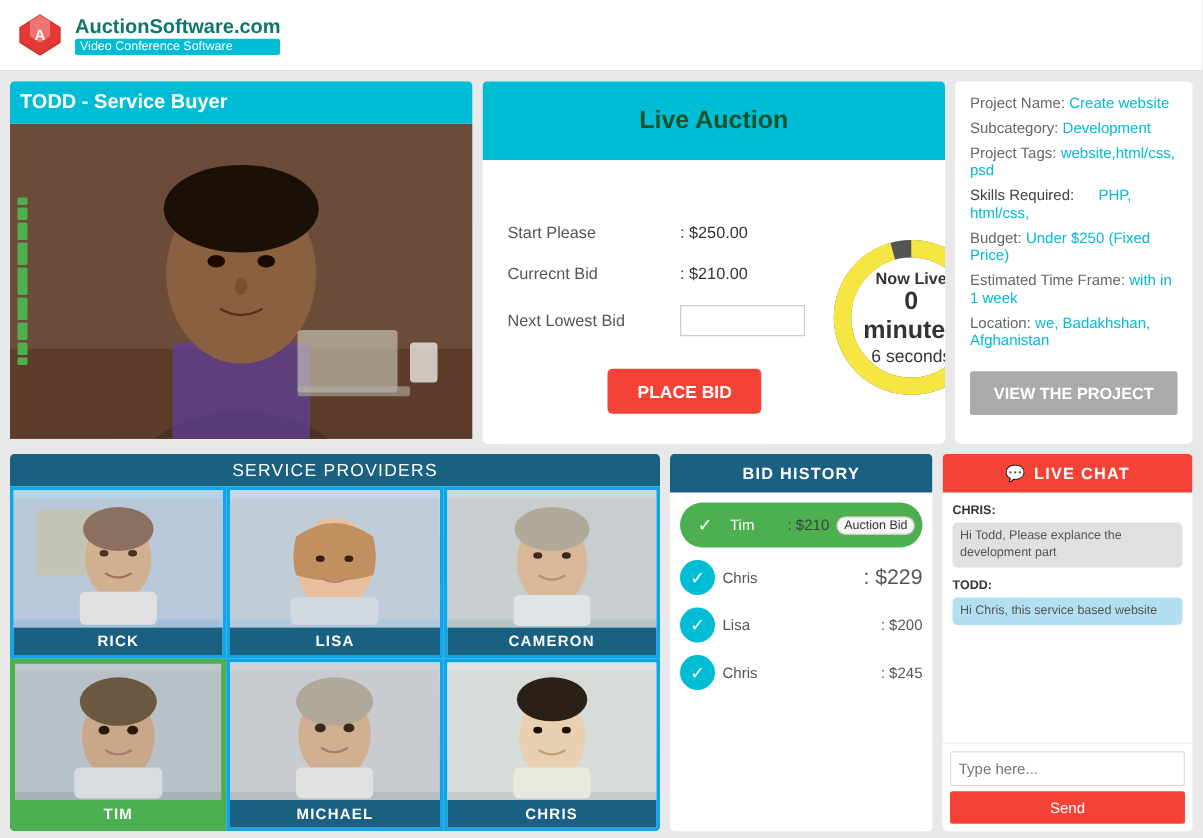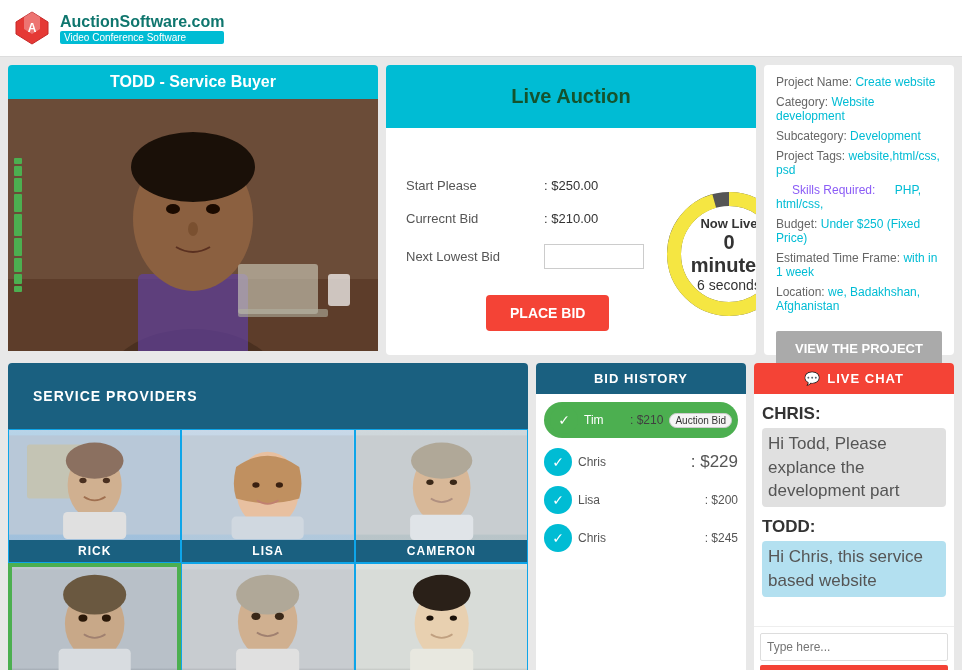--- a/index.html
+++ b/index.html
@@ -14,21 +14,21 @@
     .logo-subtitle { background: #00bcd4; color: white; font-size: 10px; padding: 1px 4px; border-radius: 2px; }
 
     
     .main { padding: 8px; display: flex; flex-direction: column; gap: 8px; }
 
     
     .top-row { display: flex; gap: 8px; height: 290px; }
 
     
     .video-panel { width: 370px; flex-shrink: 0; border-radius: 4px; overflow: hidden; position: relative; }
-    .video-header { background: #00bcd4; color: white; text-align: center; padding: 8px; font-size: 16px; font-weight: bold; }
+    .video-header { background: #00bcd4; color: white; text-align: left; padding: 8px; font-size: 16px; font-weight: bold; }
     .video-content { background: #555; height: calc(100% - 38px); position: relative; overflow: hidden; }
     .person-placeholder { width: 100%; height: 100%; background: linear-gradient(135deg, #8B4513 0%, #654321 30%, #3d2b1f 100%); display: flex; align-items: flex-end; justify-content: flex-start; }
     .volume-bar { position: absolute; left: 6px; top: 50%; transform: translateY(-50%); display: flex; flex-direction: column; gap: 2px; }
     .v-bar { width: 8px; background: #4CAF50; border-radius: 1px; }
 
     
     .auction-panel { flex: 1; background: white; border-radius: 4px; overflow: hidden; }
     .auction-header { background: #00bcd4; color: #14532d; text-align: center; padding: 20px; font-size: 20px; font-weight: bold; }
     .auction-body { display: flex; padding: 20px; gap: 20px; align-items: center; height: calc(100% - 38px); }
     .auction-fields { flex: 1; }
@@ -51,23 +51,23 @@
     .info-panel { width: 190px; flex-shrink: 0; background: white; border-radius: 4px; padding: 10px 12px; }
     .info-row { margin-bottom: 6px; font-size: 12px; color: #666; }
     .info-row span { color: #00bcd4; }
     .view-project-btn { background: #aaa; color: white; border: none; width: 100%; padding: 10px; font-size: 13px; font-weight: bold; cursor: pointer; border-radius: 2px; margin-top: 12px; }
 
     
     .bottom-row { display: flex; gap: 8px; }
 
     
     .providers-panel { flex: 1; background: white; border-radius: 4px; overflow: hidden; }
-    .providers-header { background: #1a6080; color: white; text-align: left; padding: 25px; font-size: 14px; font-weight: bold; letter-spacing: 1px; }
+    .providers-header { background: #1a6080; color: white; text-align: center; padding: 5px; font-size: 14px; font-weight: normal; letter-spacing: 1px; }
     .providers-grid { display: grid; grid-template-columns: repeat(3, 1fr); gap: 0; }
-    .provider-cell { text-align: center; border: 1px solid #0ea5e9; position: relative; }
+    .provider-cell { text-align: center; border: 3px solid #0ea5e9; position: relative; }
     .provider-name { background: #1a6080; color: white; padding: 4px; font-size: 12px; font-weight: bold; letter-spacing: 1px; }
     .provider-active { outline: 4px solid #4CAF50; outline-offset: -4px; }
     .provider-name-active { background: #4CAF50; }
 
     
     .avatar { width: 100%; height: 110px; display: flex; align-items: center; justify-content: center; }
     .av-rick { background: linear-gradient(180deg, #b8d4e8 0%, #a0c0dc 100%); }
     .av-lisa { background: linear-gradient(180deg, #c8d8e8 0%, #b0c8dc 100%); }
     .av-cameron { background: linear-gradient(180deg, #d0d8dc 0%, #b8c4c8 100%); }
     .av-tim { background: linear-gradient(180deg, #c0c8d0 0%, #a8b0b8 100%); }
@@ -78,21 +78,21 @@
     .bid-panel { width: 210px; flex-shrink: 0; background: white; border-radius: 4px; overflow: hidden; }
     .bid-header { background: #1a6080; color: white; text-align: center; padding: 8px; font-size: 13px; font-weight: bold; letter-spacing: 1px; }
     .bid-list { padding: 8px; }
     .bid-item { display: flex; align-items: center; gap: 6px; margin-bottom: 10px; }
     .lowest-badge { background: #f5f5f5; border: 1px solid #ccc; border-radius: 10px; font-size: 10px; padding: 1px 5px; color: #333; white-space: nowrap; }
 
     
     .chat-panel { width: 200px; flex-shrink: 0; background: white; border-radius: 4px; overflow: hidden; display: flex; flex-direction: column; }
     .chat-header { background: #f44336; color: white; text-align: center; padding: 8px; font-size: 13px; font-weight: bold; letter-spacing: 1px; display: flex; align-items: center; justify-content: center; gap: 6px; }
     .chat-body { flex: 1; padding: 8px; overflow-y: auto; }
-    .chat-msg { margin-bottom: 8px; font-size: 17px; line-height: 1.4; }
+    .chat-msg { margin-bottom: 8px; font-size: 10px; line-height: 1.4; }
     .chat-msg-name { font-weight: bold; color: #333; }
     .chat-msg-bubble { background: #e0e0e0; border-radius: 4px; padding: 4px 6px; margin-top: 2px; color: #555; }
     .chat-msg-bubble-blue { background: #b3e0f0; }
     .chat-footer { padding: 6px; border-top: 1px solid #eee; display: flex; flex-direction: column; gap: 4px; }
     .chat-input { border: 1px solid #ddd; padding: 6px; font-size: 12px; border-radius: 2px; color: #aaa; }
     .chat-send-btn { background: #f44336; color: white; border: none; padding: 6px; font-size: 12px; cursor: pointer; border-radius: 2px; align-self: flex-end; width: 100%; }
 
     
     .check-icon { width: 28px; height: 28px; border-radius: 50%; background: #00bcd4; display: flex; align-items: center; justify-content: center; color: white; font-size: 14px; flex-shrink: 0; }
     .check-icon-green { background: #4CAF50; }
@@ -203,33 +203,29 @@
         </div>
       </div>
     </div>
 
     <div class="info-panel">
       <div class="info-row">
         <span style="color: rgb(102, 102, 102);">Project Name:</span>
         <span style="color: rgb(0, 188, 212);">Create website</span>
       </div>
       <div class="info-row">
-        <span style="color: rgb(102, 102, 102);">Category:</span>
-        <span style="color: rgb(0, 188, 212);">Website development</span>
-      </div>
-      <div class="info-row">
         <span style="color: rgb(102, 102, 102);">Subcategory:</span>
         <span style="color: rgb(0, 188, 212);">Development</span>
       </div>
       <div class="info-row">
         <span style="color: rgb(102, 102, 102);">Project Tags:</span>
         <span style="color: rgb(0, 188, 212);">website,html/css, psd</span>
       </div>
       <div class="info-row">
-        <span style="color: #8b5cf6; margin-left: 16px;">Skills Required:</span>
+        <span style="color: #404040;">Skills Required:</span>
         <span style="color: rgb(0, 188, 212); padding-left: 16px;">PHP, html/css,</span>
       </div>
       <div class="info-row">
         <span style="color: rgb(102, 102, 102);">Budget:</span>
         <span style="color: rgb(0, 188, 212);">Under $250 (Fixed Price)</span>
       </div>
       <div class="info-row">
         <span style="color: rgb(102, 102, 102);">Estimated Time Frame:</span>
         <span style="color: rgb(0, 188, 212);">with in 1 week</span>
       </div>

